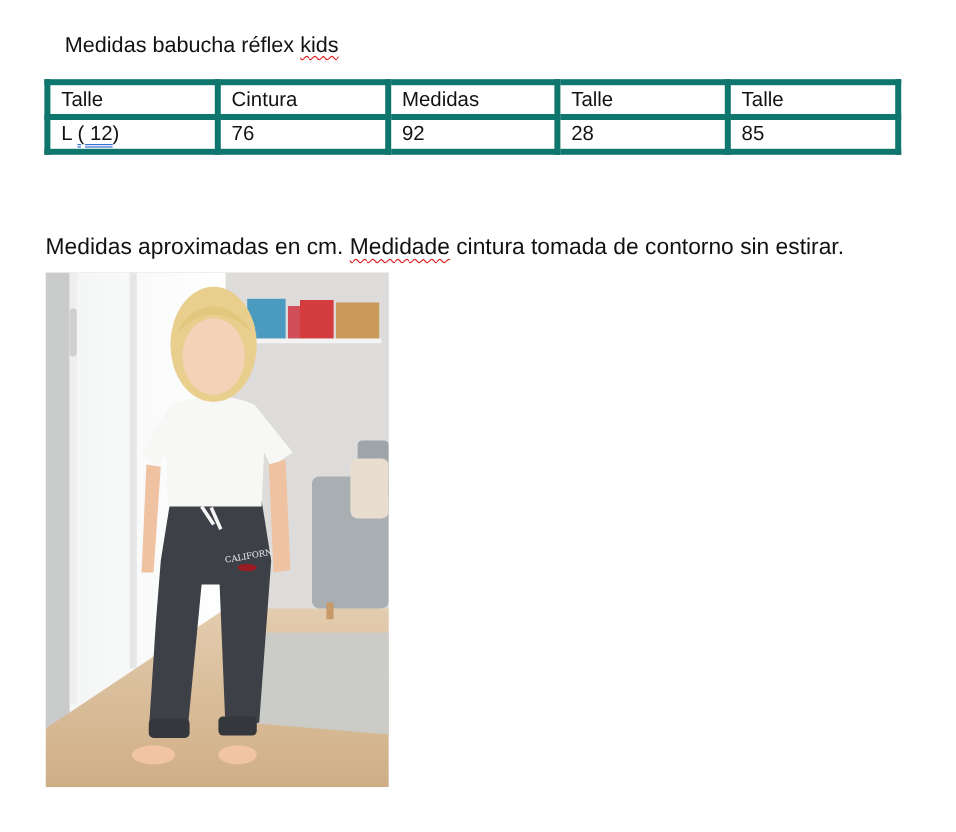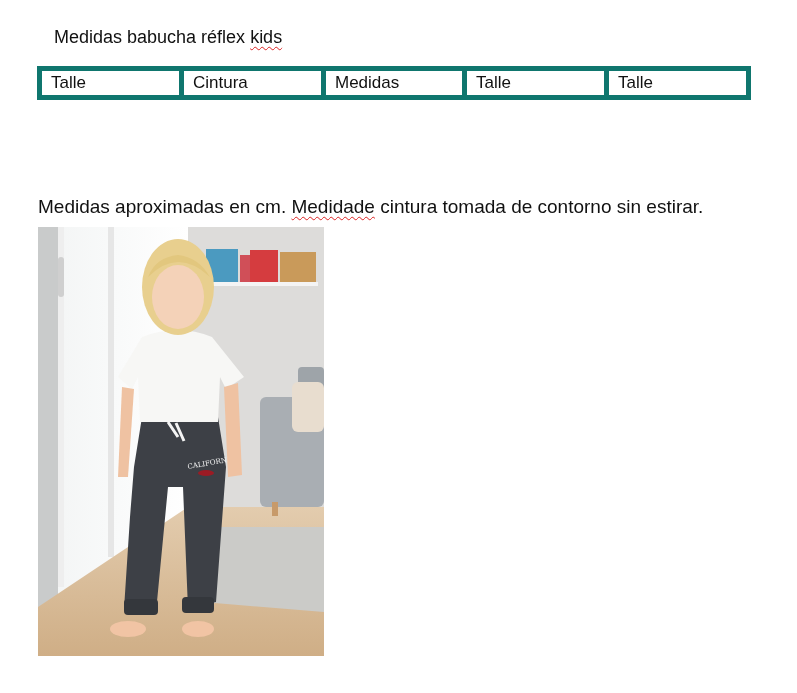--- a/index.html
+++ b/index.html
@@ -87,20 +87,27 @@
       <col style="width:142px">
   </colgroup>
   <tbody>
       <tr>
     <td>Talle</td>
     <td>Cintura</td>
     <td>Medidas</td>
     <td>Talle</td>
     <td>Talle</td>
   </tr>
+  <tr>
+    <td><span>L </span><span class="dbl">( 12</span><span>)</span></td>
+    <td>76</td>
+    <td>92</td>
+    <td>28</td>
+    <td>85</td>
+  </tr>
 </tbody>
   </table>
 
 <div class="note">
   <span>Medidas aproximadas en cm. </span><span class="squiggle">Medidade</span><span> cintura tomada de contorno sin estirar.</span>
 </div>
 
 <div class="photo">
   <svg width="286" height="429" viewBox="0 0 286 429" xmlns="http://www.w3.org/2000/svg">
     <defs>

